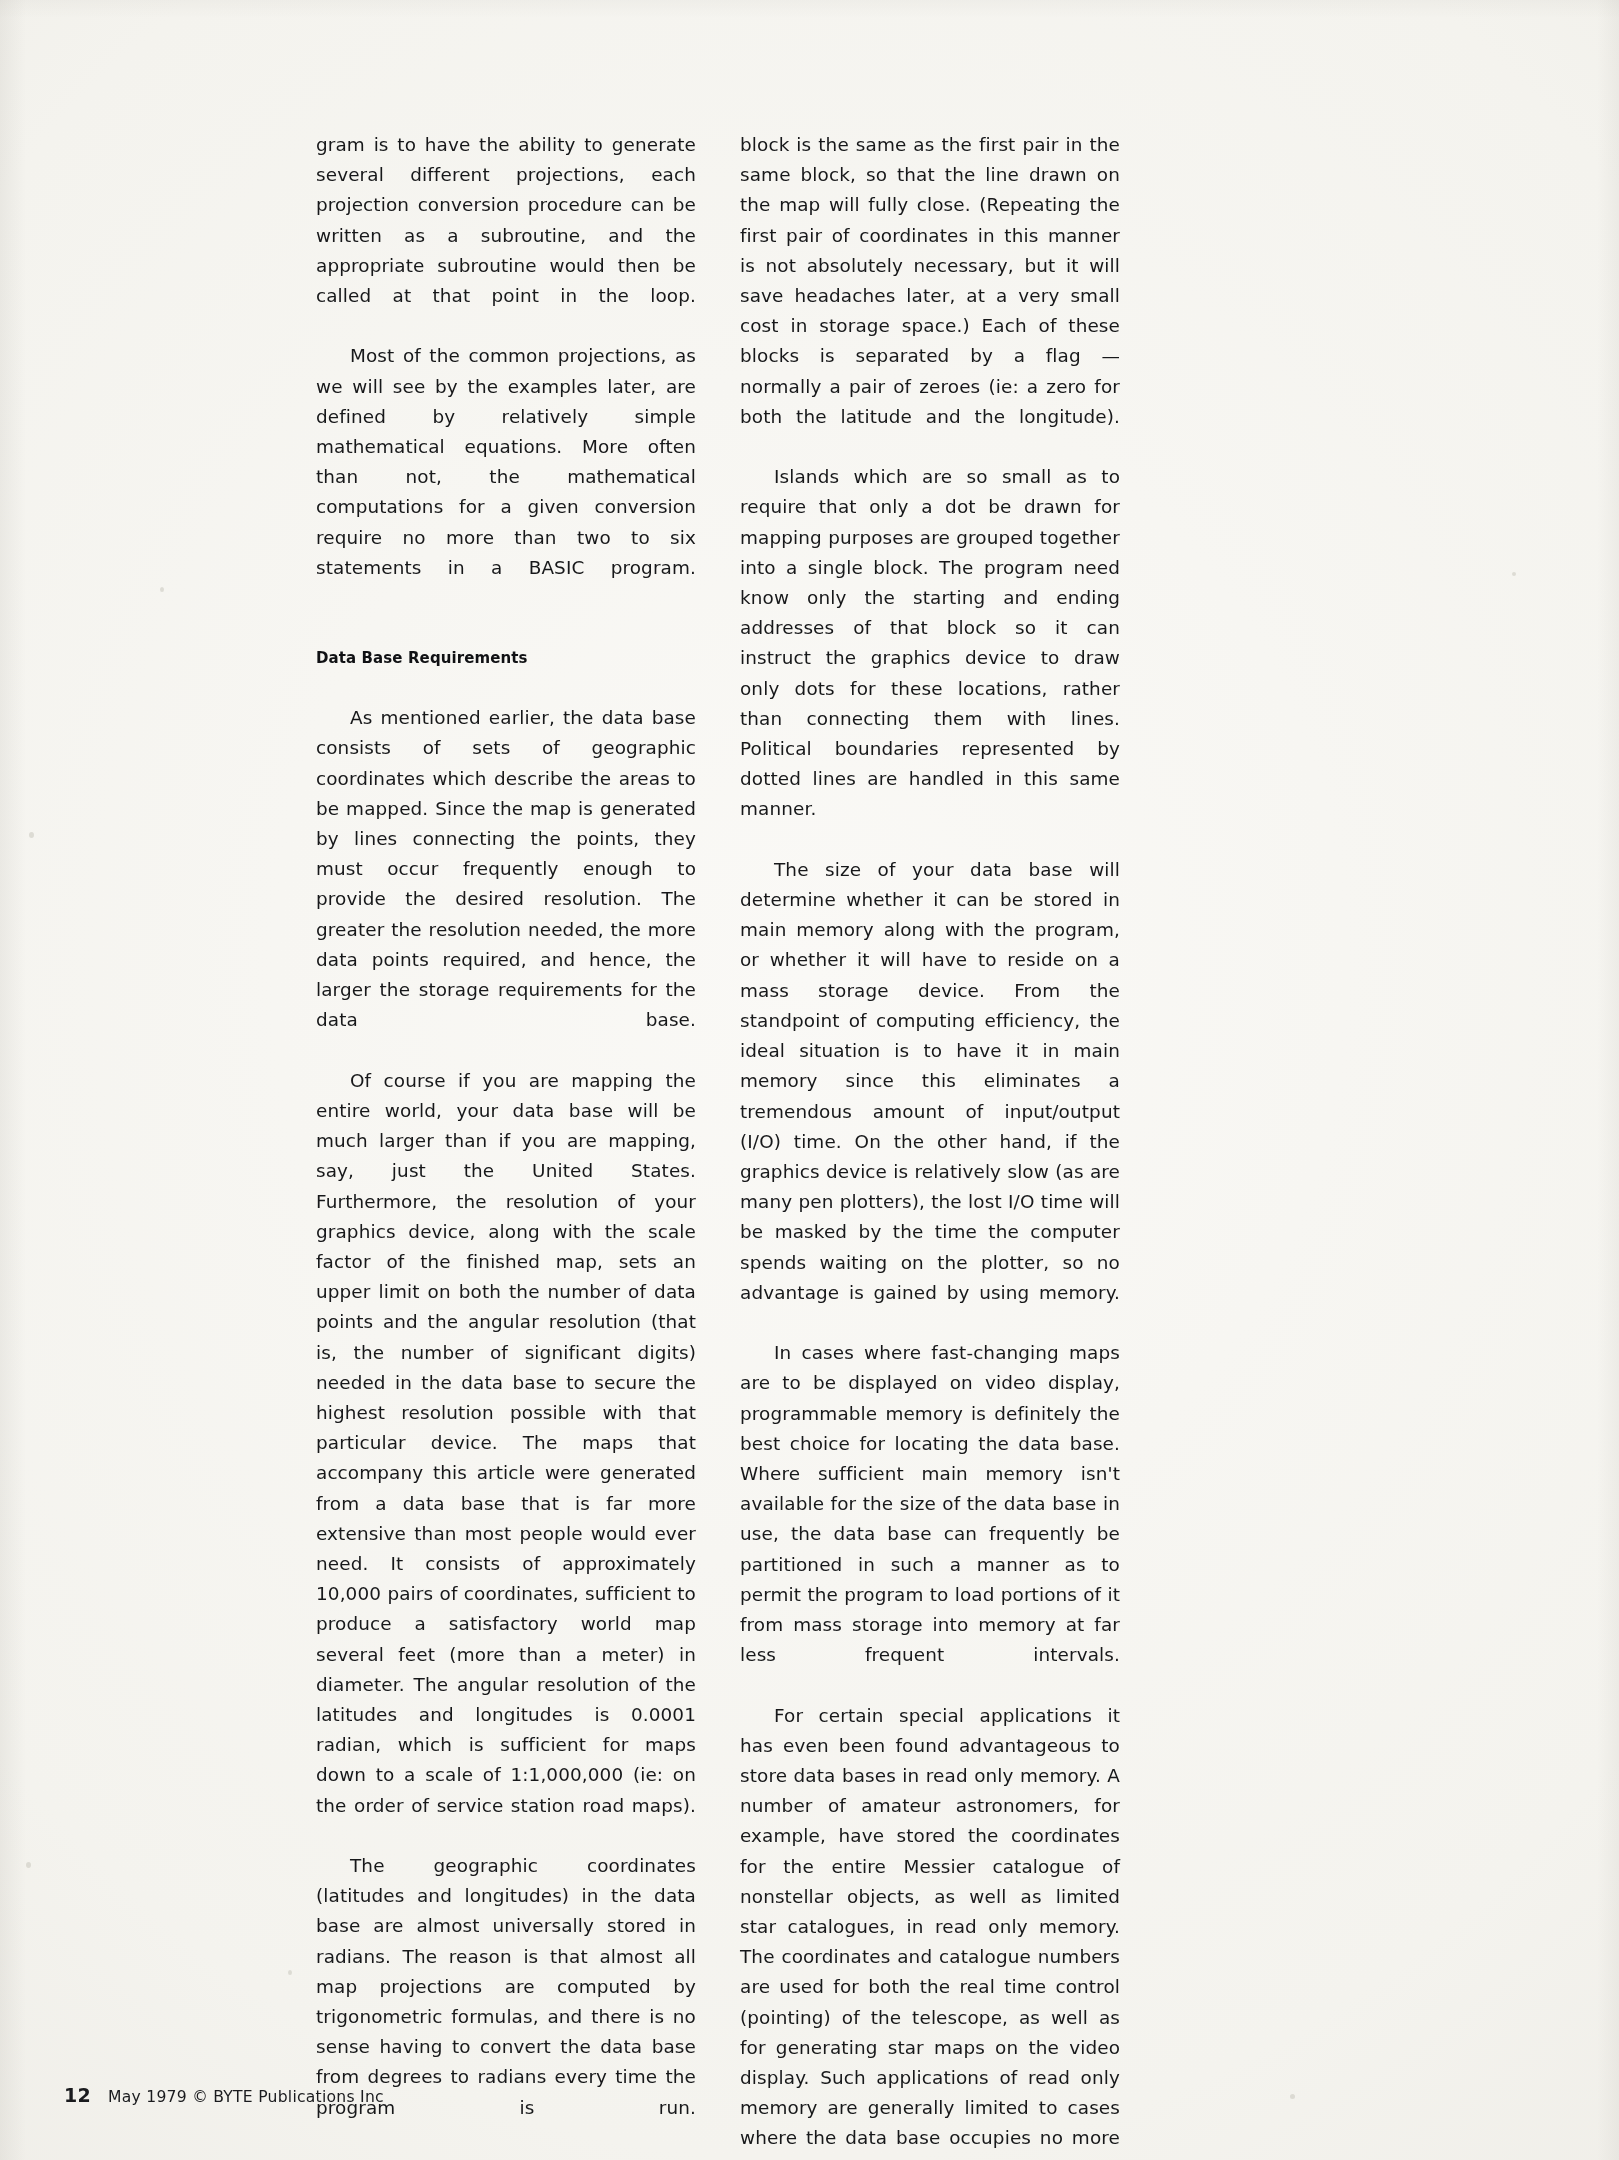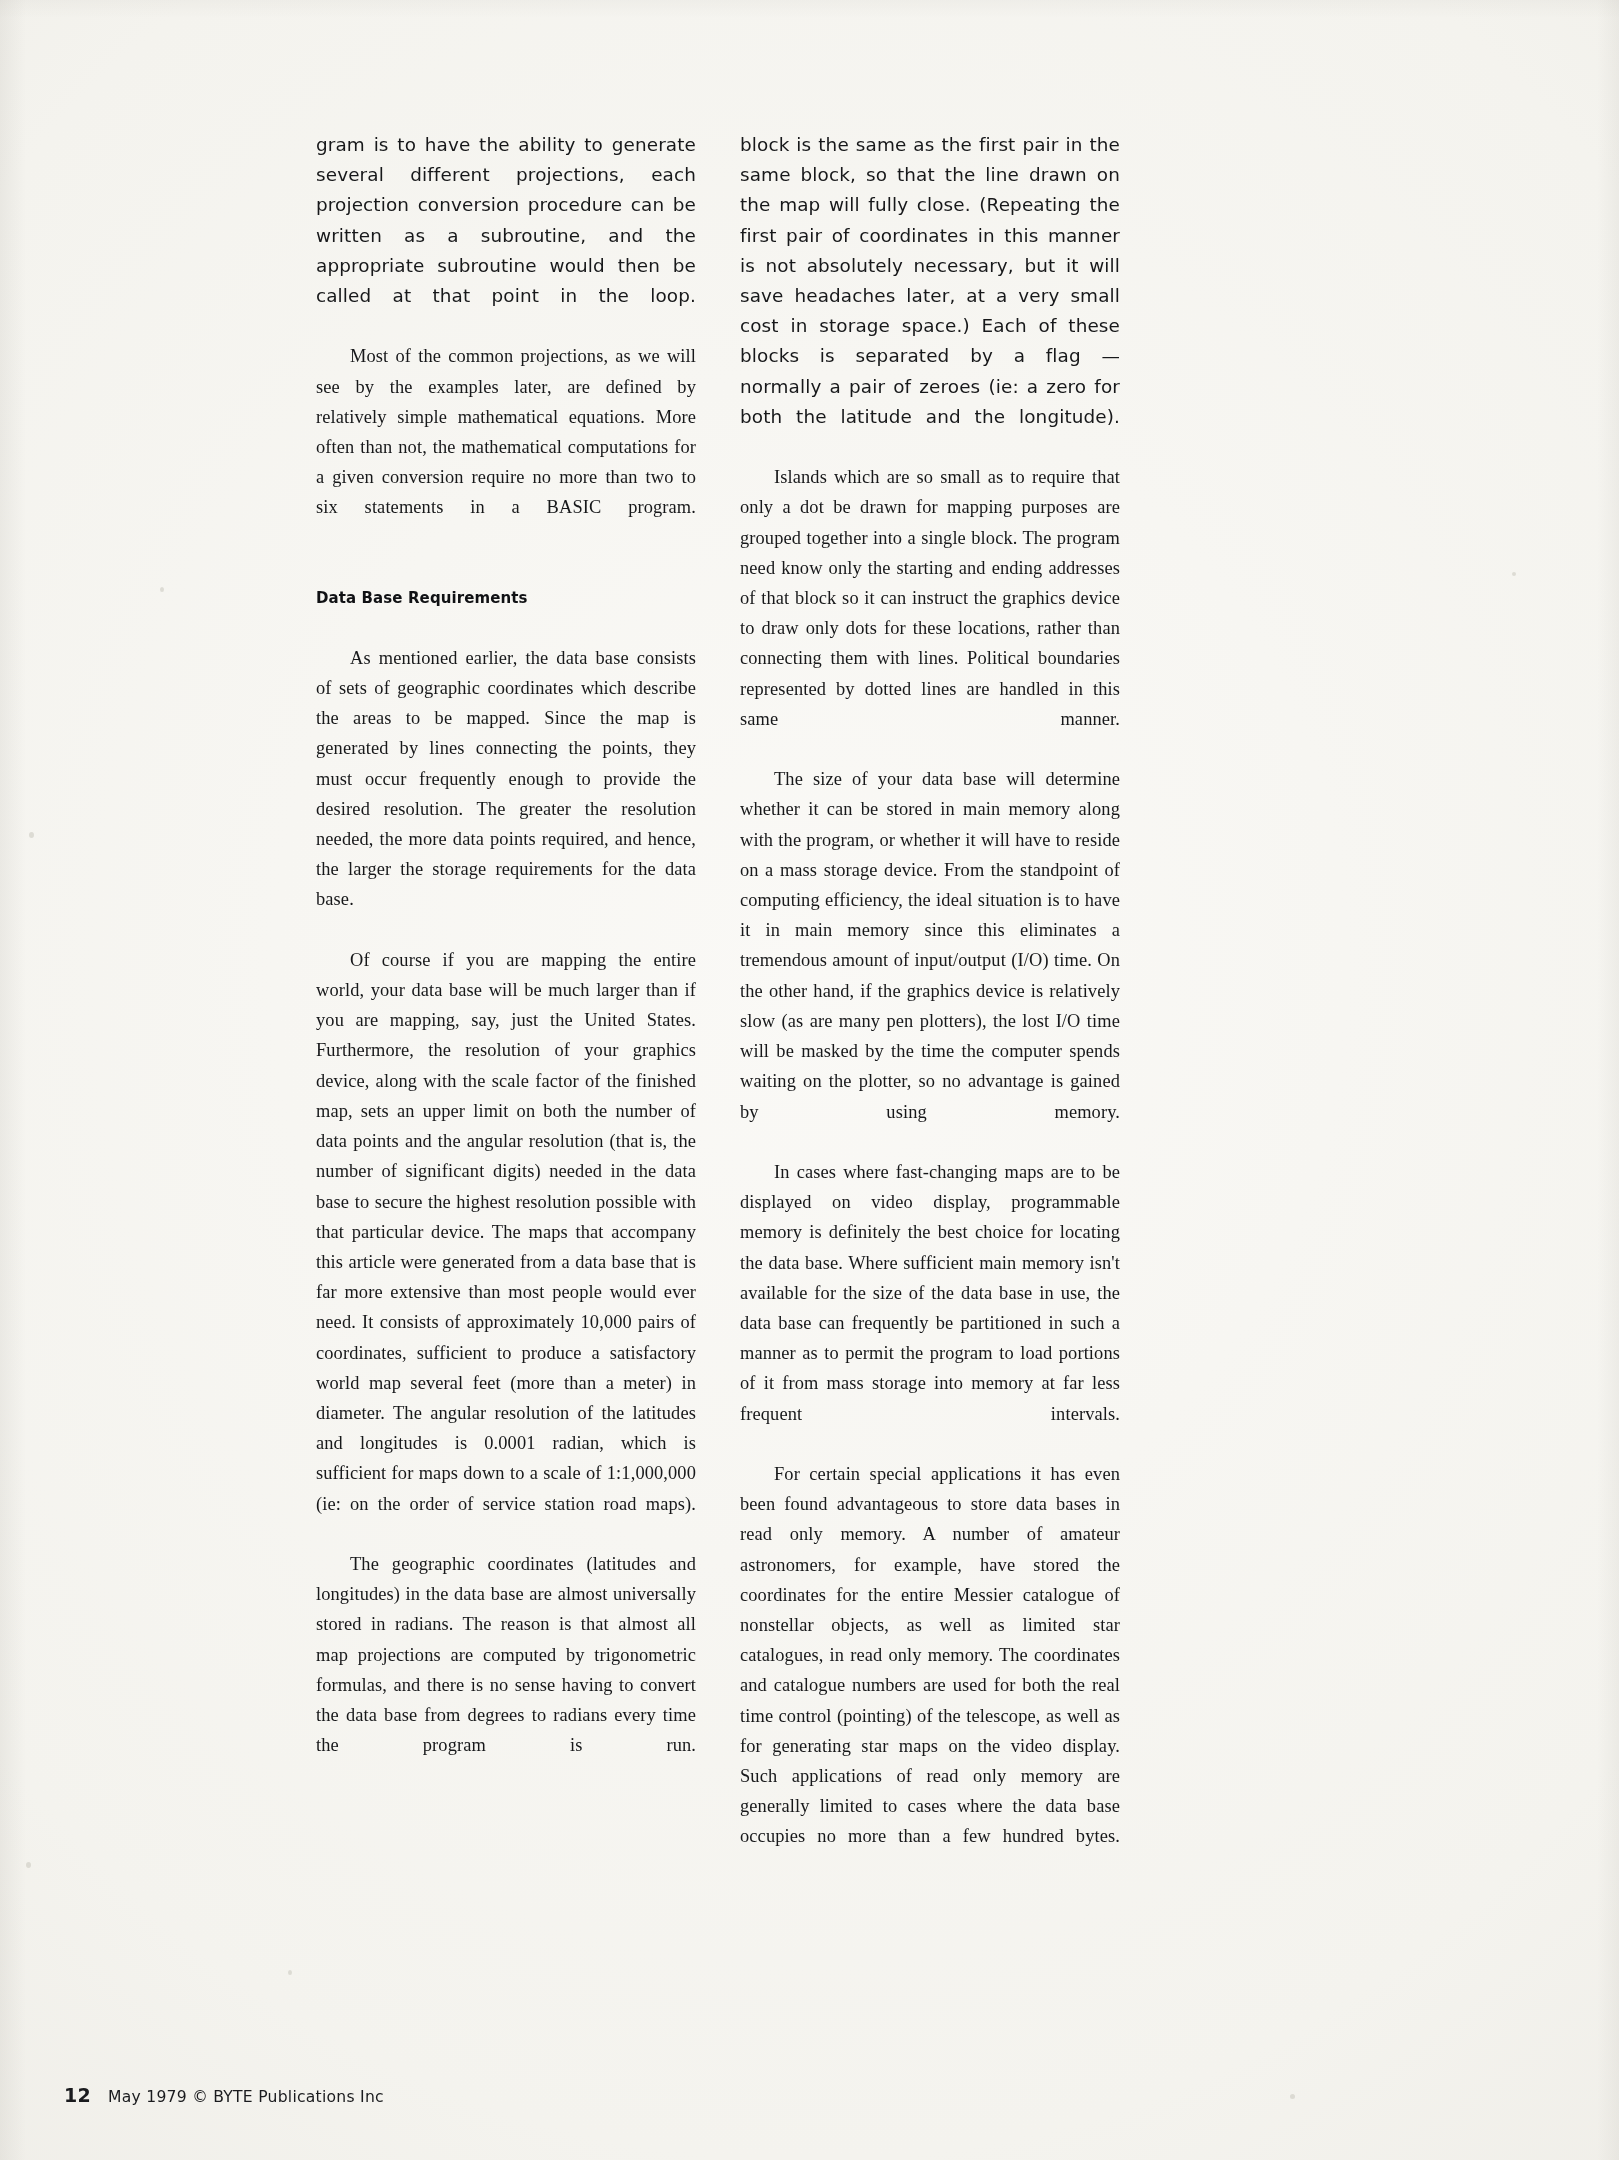--- a/index.html
+++ b/index.html
@@ -58,21 +58,20 @@
     font-size: 18.4px;
     line-height: 30.2px;
     color: #17181a;
     text-align: justify;
     text-justify: inter-word;
     letter-spacing: 0.12px;
     word-spacing: 0.2px;
   }
   p.body.indent {
     text-indent: 34px;
-    font-family: Liberation Serif, serif;
   }
   
   p.body::after {
     content: "";
     display: inline-block;
     width: 100%;
   }
 
   h2.section {
     margin: 0;

